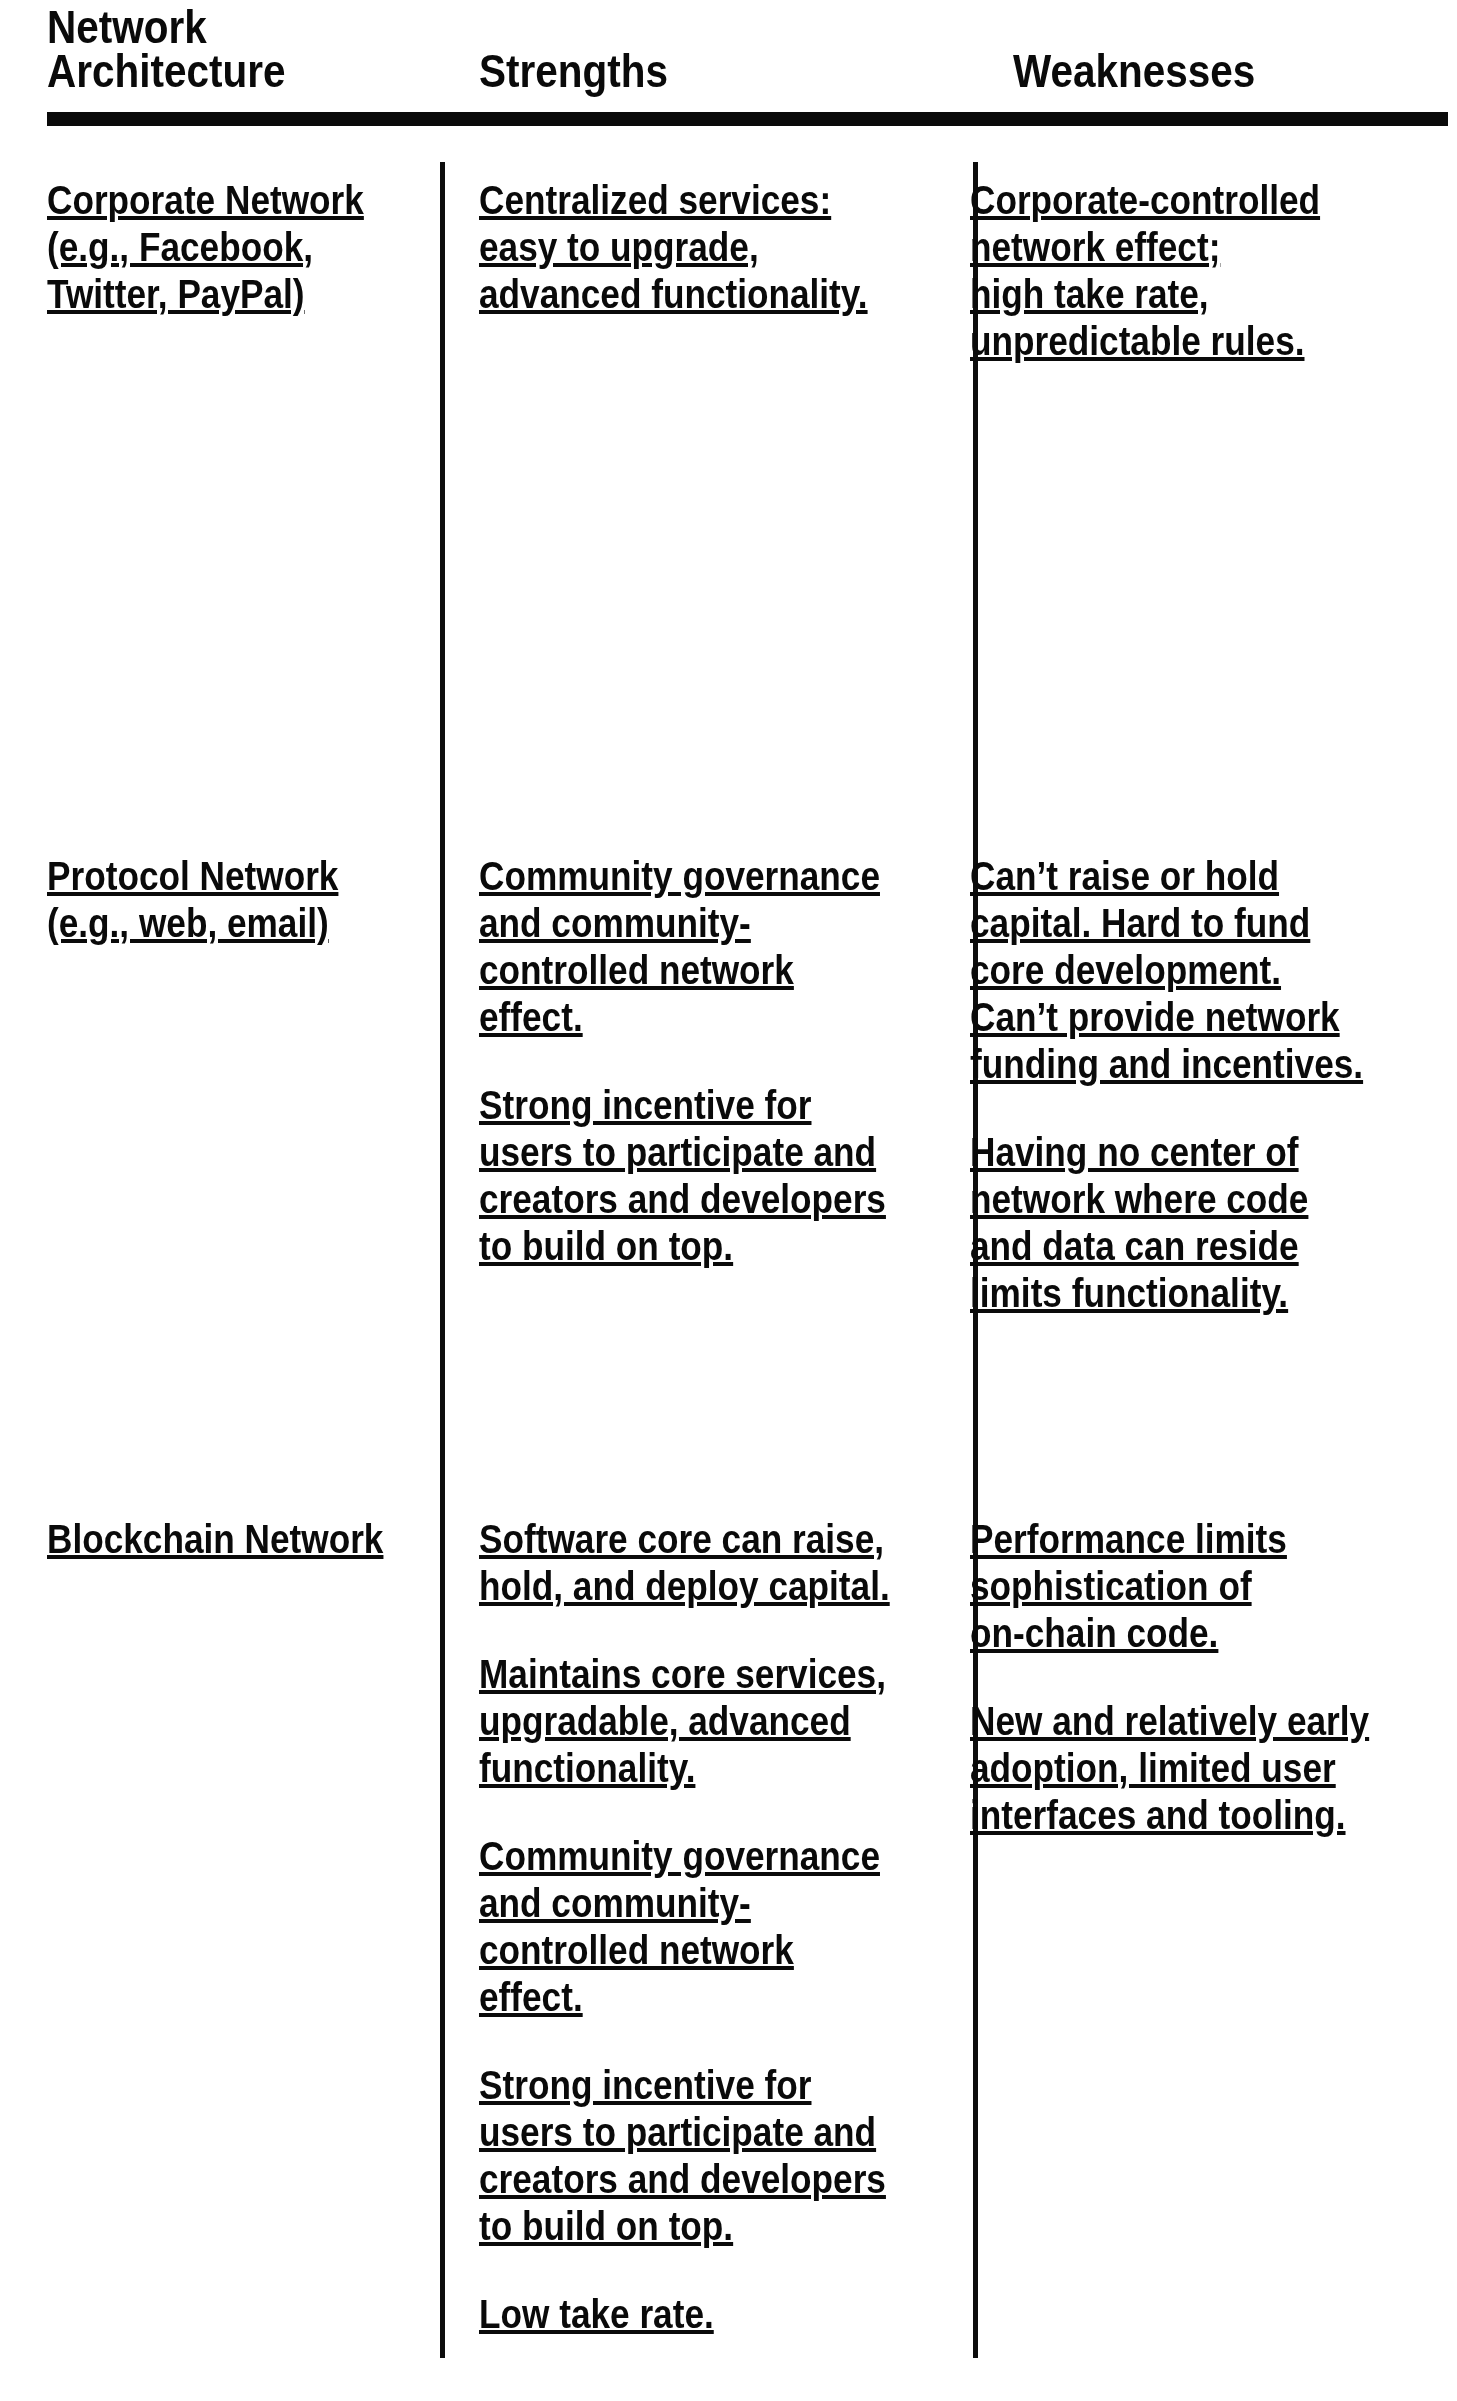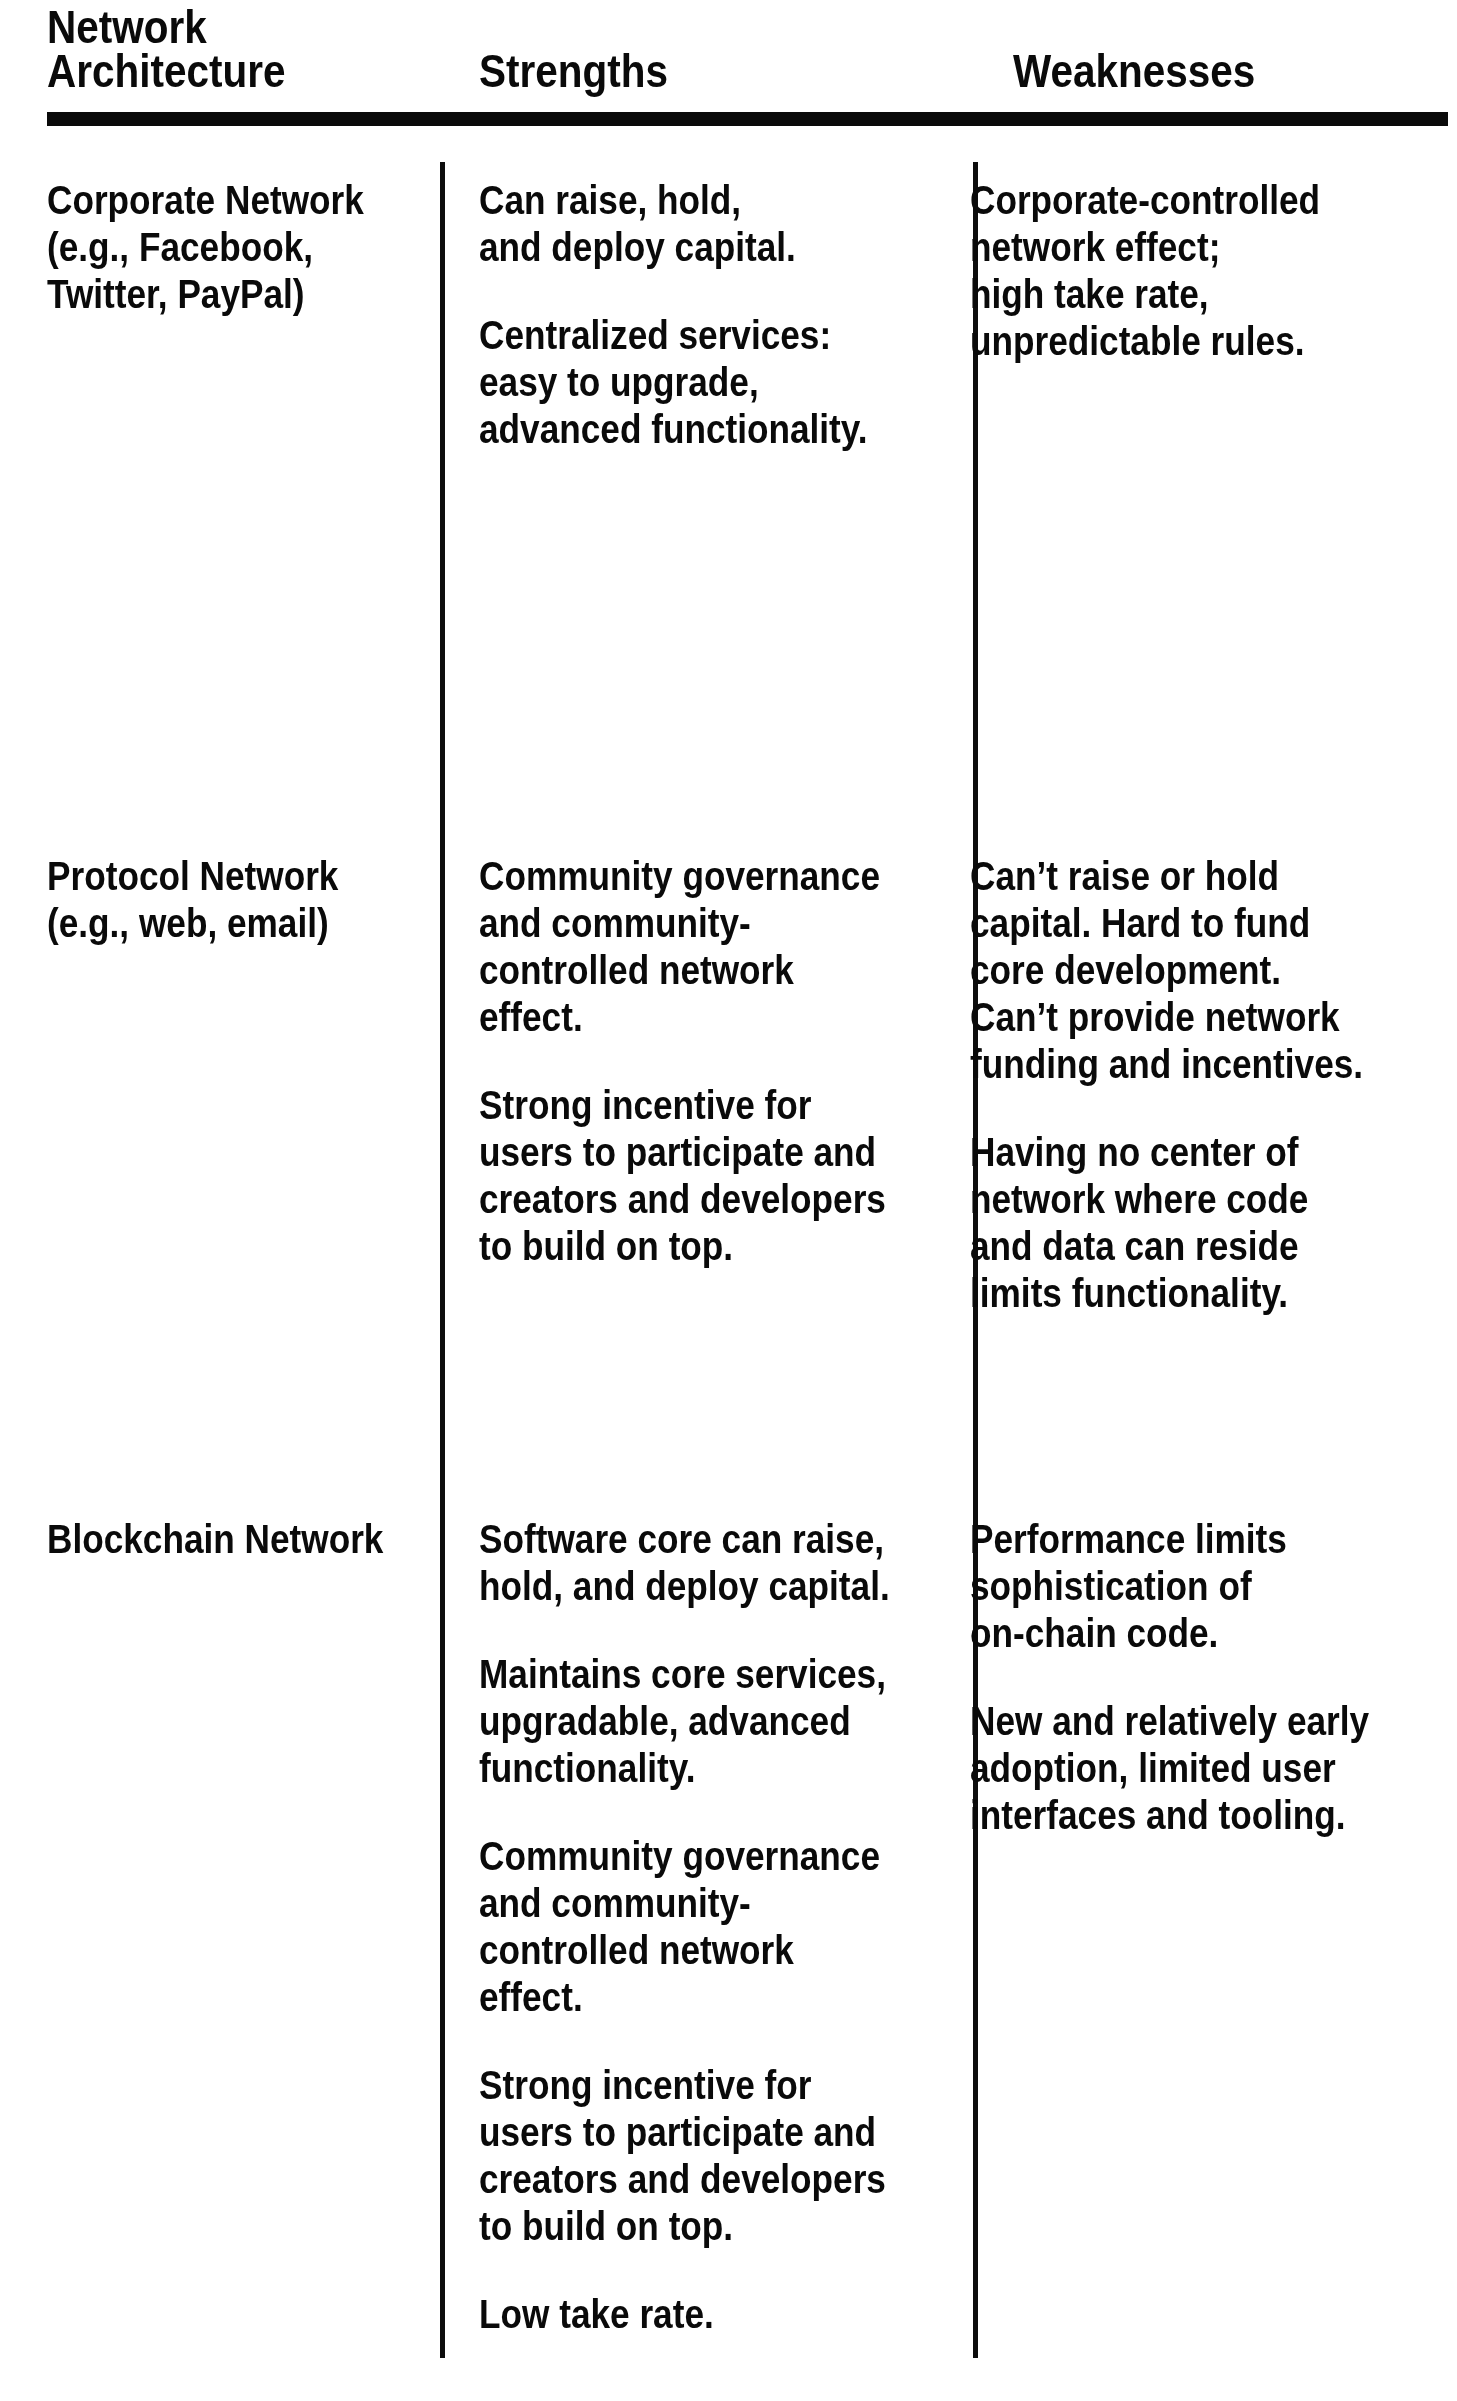--- a/index.html
+++ b/index.html
@@ -29,21 +29,21 @@
   .vline {
     background: #0d0d0d;
     width: 5px;
   }
   
   .row { left: 0; width: 1457px; }
   .cell { position: absolute; top: 0; }
   .cell-c1 { left: 47px;  width: 385px; }
   .cell-c2 { left: 479px; width: 480px; }
   .cell-c3 { left: 970px; width: 444px; }
-  .para { margin: 0 0 41px 0; }
+  .para { margin: 0 0 41px 0; text-decoration: underline; }
   .para:last-child { margin-bottom: 0; }
   .line {
     font-size: 40px;
     line-height: 47px;
     white-space: nowrap;
     transform: scaleX(0.88);
     transform-origin: 0 50%;
   }
 </style>
 </head>
@@ -67,24 +67,20 @@
 
   <div class="abs row" style="top:177px;">
     <div class="cell cell-c1">
         <div class="para">
           <div class="line">Corporate Network</div>
           <div class="line">(e.g., Facebook,</div>
           <div class="line">Twitter, PayPal)</div>
         </div>
       </div>
     <div class="cell cell-c2">
-        <div class="para">
-          <div class="line">Can raise, hold,</div>
-          <div class="line">and deploy capital.</div>
-        </div>
         <div class="para">
           <div class="line">Centralized services:</div>
           <div class="line">easy to upgrade,</div>
           <div class="line">advanced functionality.</div>
         </div>
       </div>
     <div class="cell cell-c3">
         <div class="para">
           <div class="line">Corporate-controlled</div>
           <div class="line">network effect;</div>

